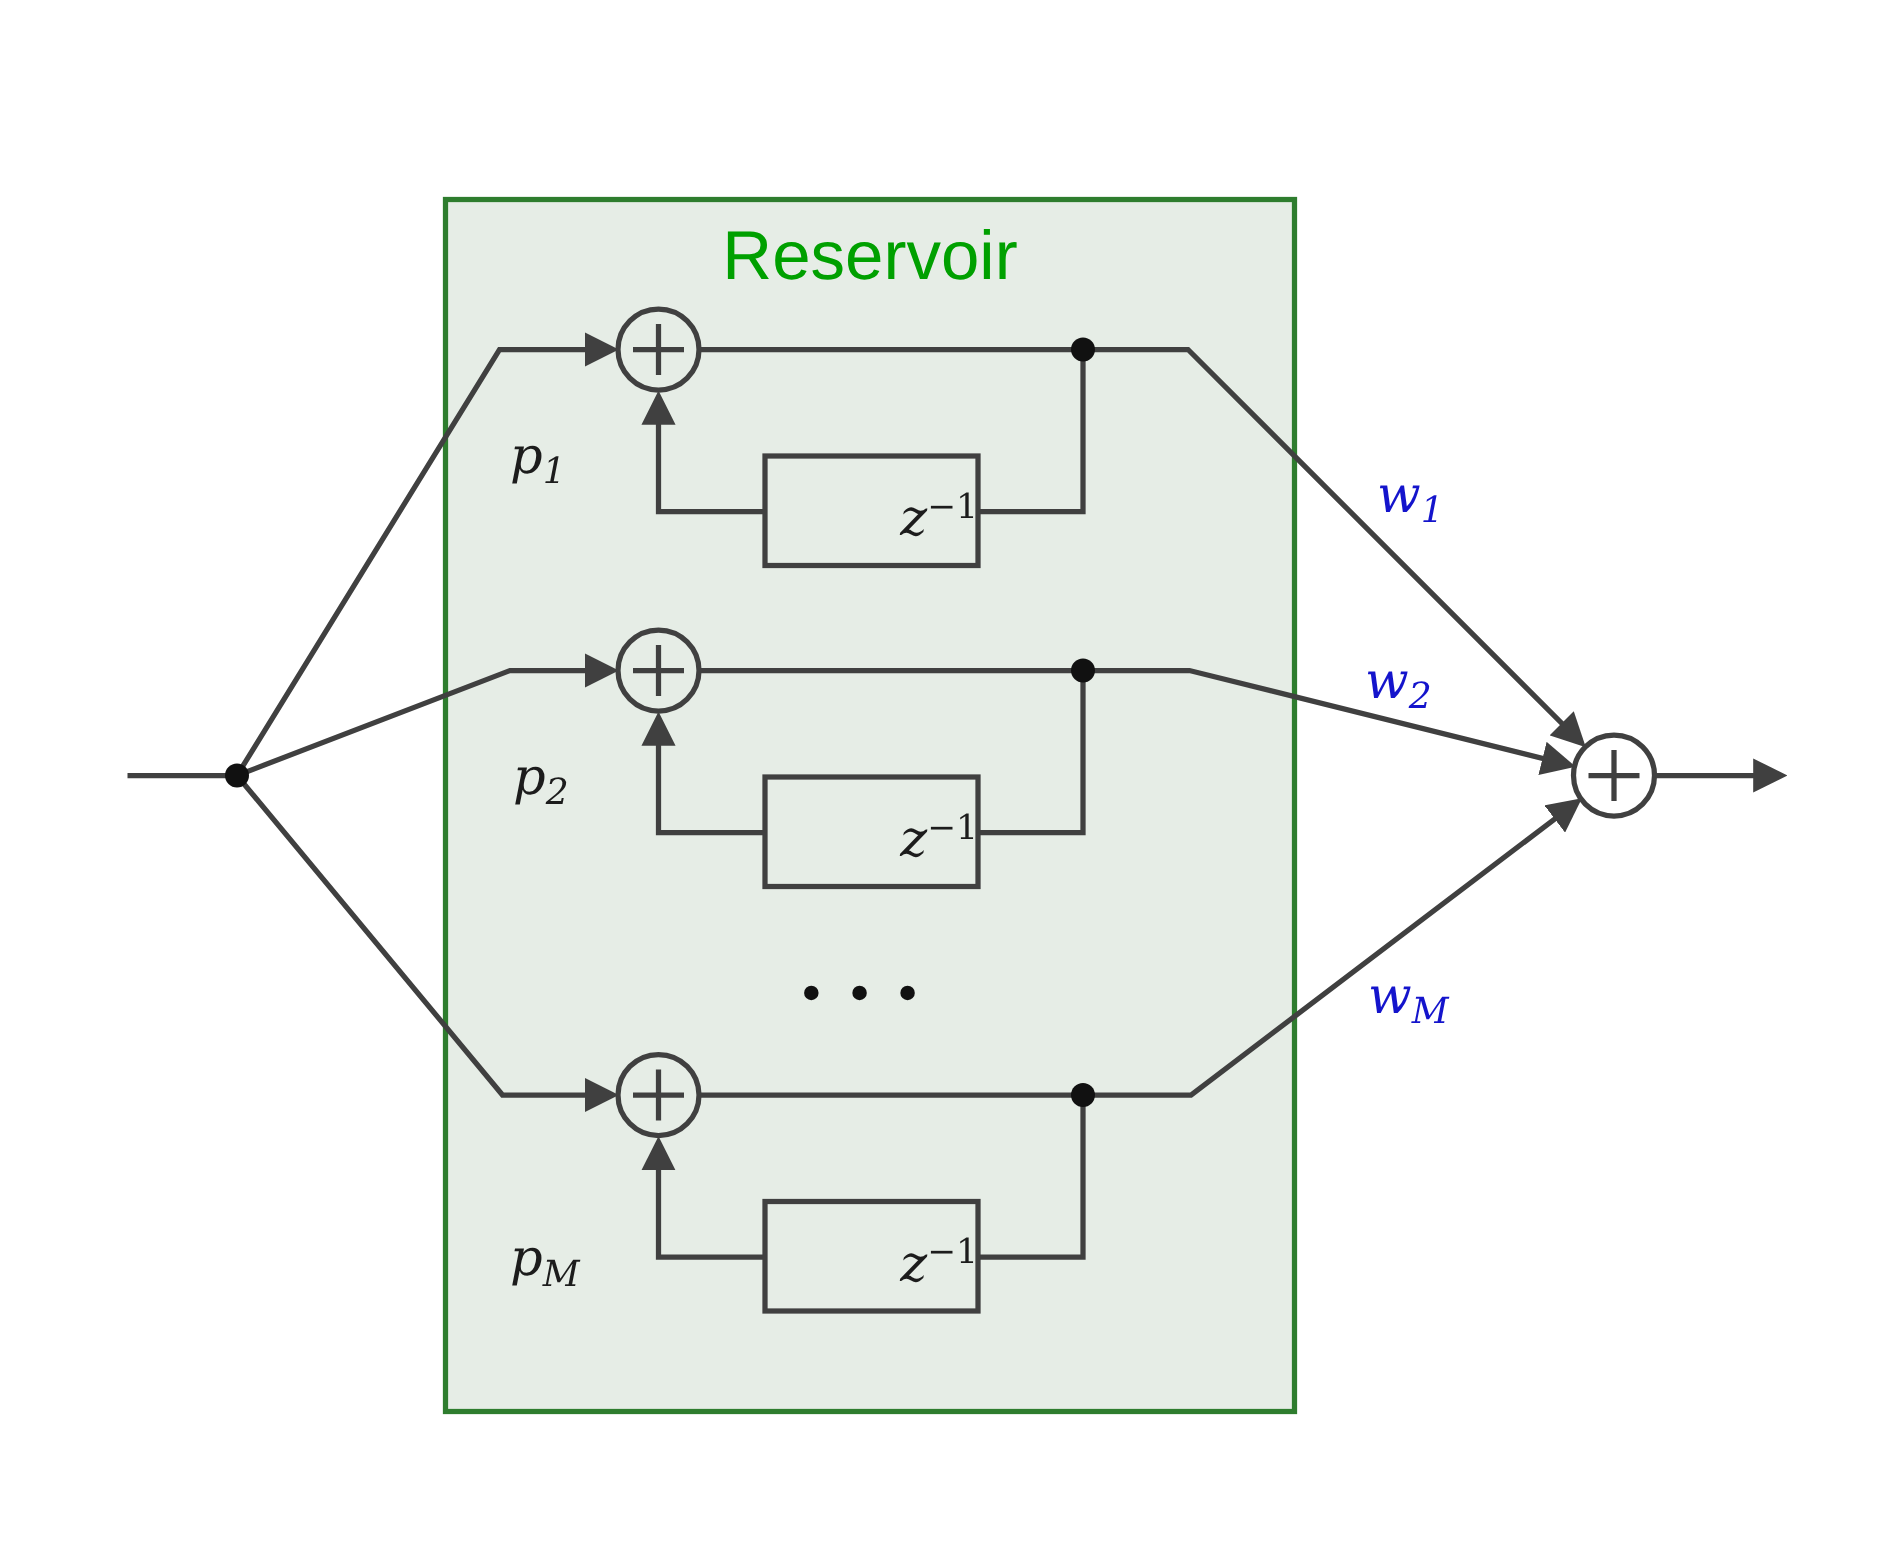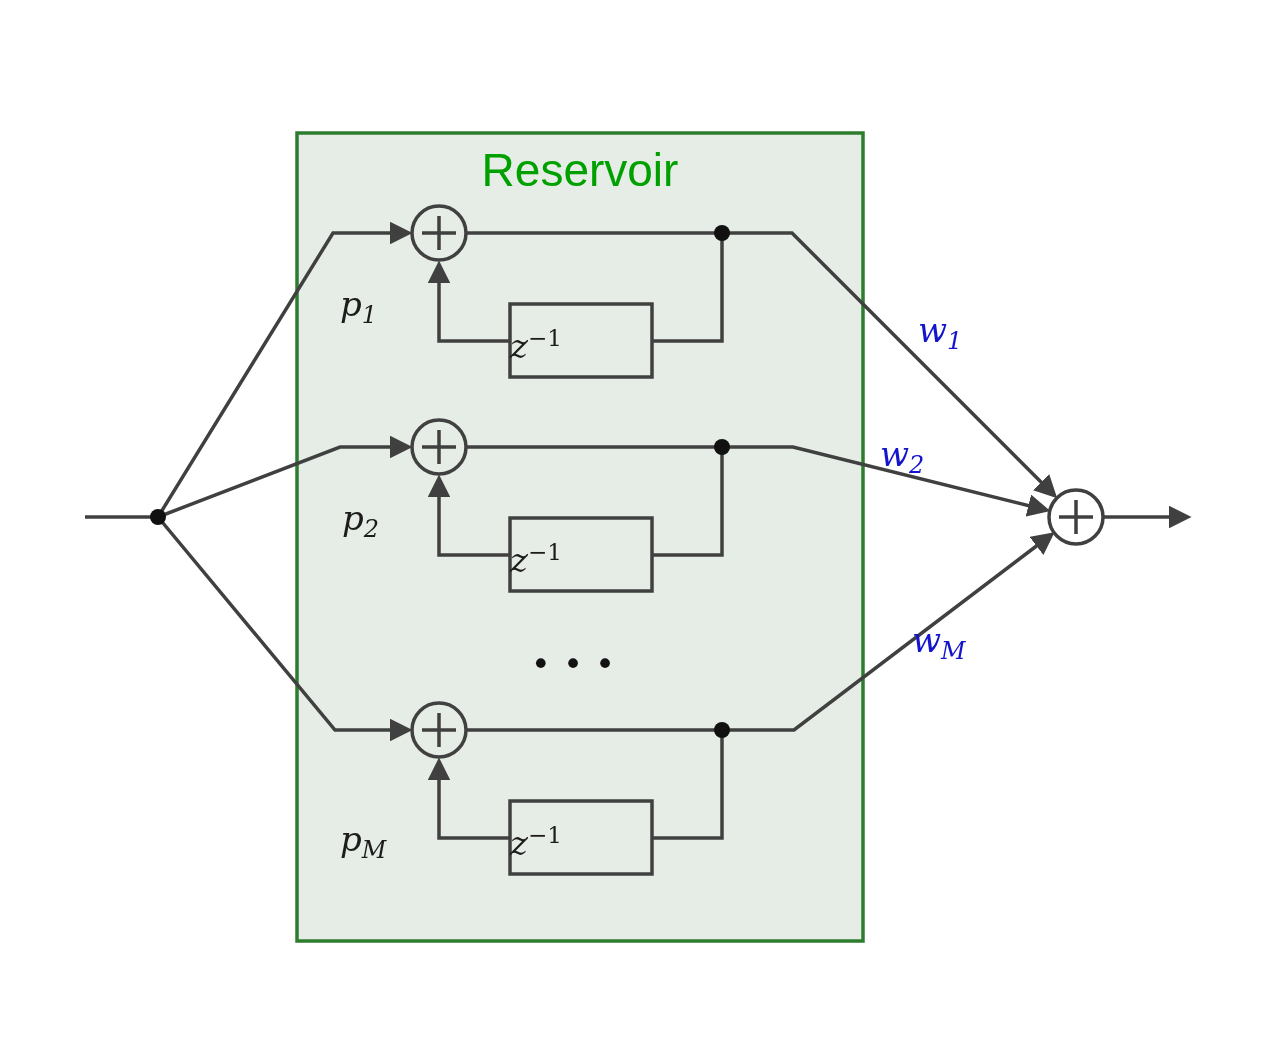--- a/index.html
+++ b/index.html
@@ -20,21 +20,21 @@
   }
   .lbl{
     position:absolute;line-height:1;
     font-style:italic;font-size:34px;color:#1c1c1c;
     white-space:nowrap;
   }
   .lbl .sb{font-size:24px;vertical-align:-0.30em;}
   .lbl .sp{font-size:23px;font-style:normal;vertical-align:0.52em;}
   .lbl.blue{color:#1414cc;font-style:italic;}
   .lbl.right{text-align:left;}
-  .lbl.center{text-align:left;}
+  .lbl.center{text-align:right;}
   .dots{
     position:absolute;line-height:1;
     font-weight:bold;font-size:52px;letter-spacing:14px;
     color:#111111;text-align:center;font-style:normal;
   }
 </style>
 </head>
 <body>
 
 <div class="stage">
@@ -103,19 +103,19 @@
   <div class="lbl right" style="left:340px;top:822px;width:78px;"><span>p</span><span class="sb">M</span></div>
 
   <div class="lbl center" style="left:510px;top:327px;width:142px;"><span>z</span><span class="sp">−1</span></div>
 
   <div class="lbl center" style="left:510px;top:541px;width:142px;"><span>z</span><span class="sp">−1</span></div>
 
   <div class="lbl center" style="left:510px;top:824px;width:142px;"><span>z</span><span class="sp">−1</span></div>
 
   <div class="lbl blue" style="left:918px;top:313px;"><span>w</span><span class="sb">1</span></div>
 
-  <div class="lbl blue" style="left:880px;top:437px;"><span>w</span><span class="sb">2</span></div>
+  <div class="lbl blue" style="left:910px;top:437px;"><span>w</span><span class="sb">2</span></div>
 
-  <div class="lbl blue" style="left:912px;top:623px;"><span>w</span><span class="sb">M</span></div>
+  <div class="lbl blue" style="left:912px;top:647px;"><span>w</span><span class="sb">M</span></div>
 
   <div class="dots" style="left:520px;top:637px;width:120px;">···</div>
 
 </div>
 
 </body></html>

